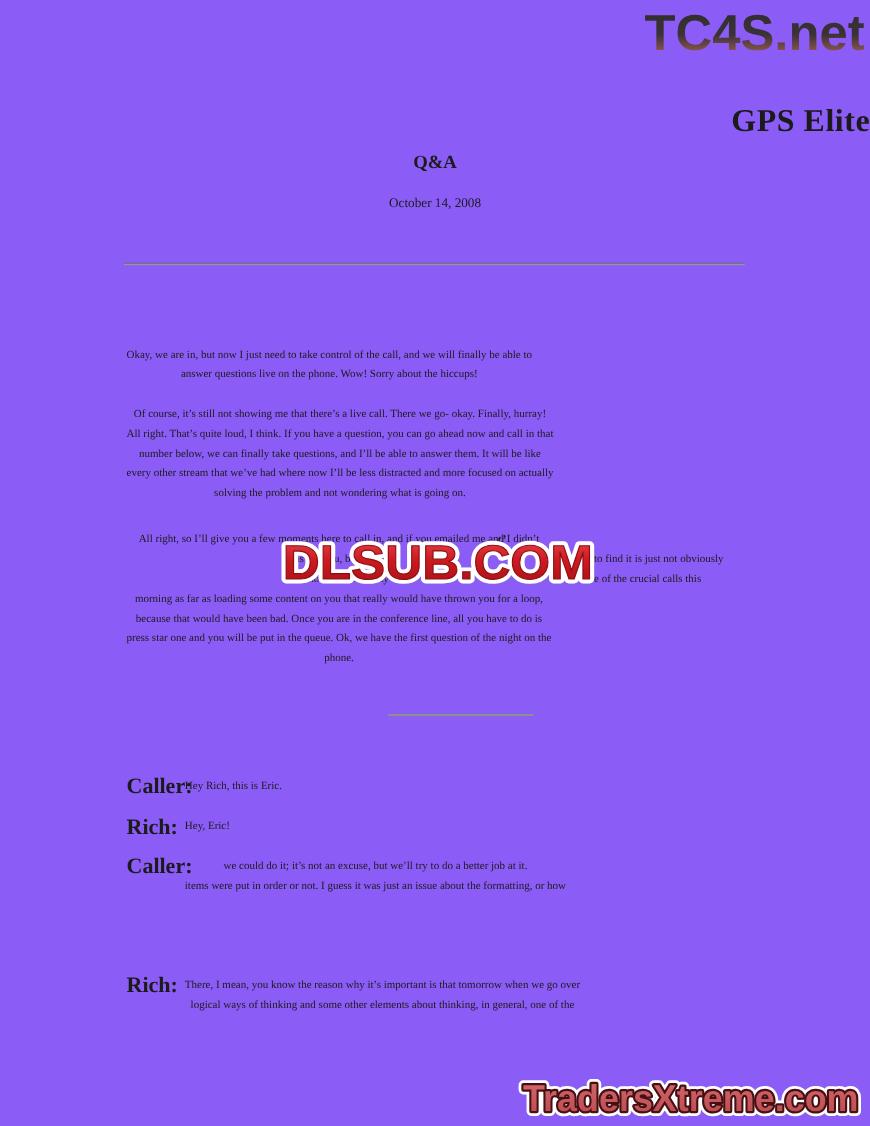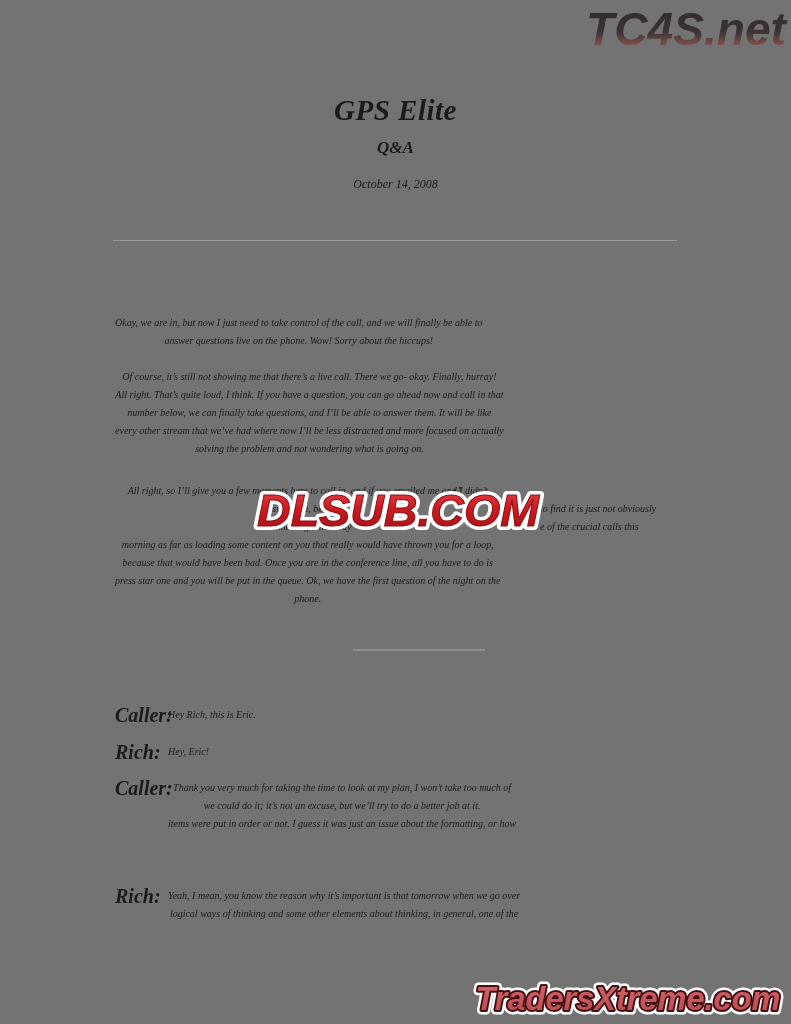--- a/index.html
+++ b/index.html
@@ -1,26 +1,25 @@
 <!DOCTYPE html>
 <html><head>
 <meta charset="utf-8">
 <style>
   html,body{margin:0;padding:0;background:#fff;}
   .page{
     position:relative;
     width:791px;height:1024px;
-    background:#737373;
+    background:#8b5cf6;
     overflow:hidden;
     font-family:"Liberation Serif","DejaVu Serif",serif;
     color:#1b1b1b;
-    font-style:italic;
   }
   .center{position:absolute;left:0;width:791px;text-align:center;}
-  .doc-title{font-size:29px;font-weight:bold;letter-spacing:.5px;}
+  .doc-title{font-size:29px;font-weight:bold;letter-spacing:.5px;text-align:right;}
   .doc-subtitle{font-size:17px;font-weight:bold;}
   .doc-date{font-size:12px;}
   .hr-full{position:absolute;left:113px;top:239px;width:564px;height:2px;
     background:linear-gradient(180deg,#5f5f5f,#adadad);}
   .hr-short{position:absolute;left:353px;top:649px;width:132px;height:2px;background:#8e8e8e;}
   .para{position:absolute;left:115px;}
   .tline{white-space:nowrap;height:18px;line-height:18px;font-size:10px;text-align:center;}
   .relline{position:relative;}
   .frag-right{position:absolute;left:425px;top:0;white-space:nowrap;}
   .peek{position:absolute;left:452px;top:484px;font-size:15px;z-index:1;}
@@ -112,30 +111,29 @@
   <div class="dlg" style="top:743px">
     <div class="spk">Rich:</div>
     <div>
       <div class="tline">Hey, Eric!</div>
     </div>
   </div>
 
   <div class="dlg" style="top:779px">
     <div class="spk">Caller:</div>
     <div>
-      <div class="tline">Thank you very much for taking the time to look at my plan, I won’t take too much of</div>
       <div class="tline">we could do it; it’s not an excuse, but we’ll try to do a better job at it.</div>
       <div class="tline">items were put in order or not. I guess it was just an issue about the formatting, or how</div>
     </div>
   </div>
 
   <div class="dlg" style="top:887px">
     <div class="spk">Rich:</div>
     <div>
-      <div class="tline">Yeah, I mean, you know the reason why it’s important is that tomorrow when we go over</div>
+      <div class="tline">There, I mean, you know the reason why it’s important is that tomorrow when we go over</div>
       <div class="tline">logical ways of thinking and some other elements about thinking, in general, one of the</div>
     </div>
   </div>
 
   <svg class="footer-logo" width="322" height="52" viewBox="0 0 322 52">
     <defs>
       <linearGradient id="txgrad" x1="0" y1="0" x2="0" y2="1">
         <stop offset="0" stop-color="#d4696e"></stop>
         <stop offset="1" stop-color="#b8484e"></stop>
       </linearGradient>

